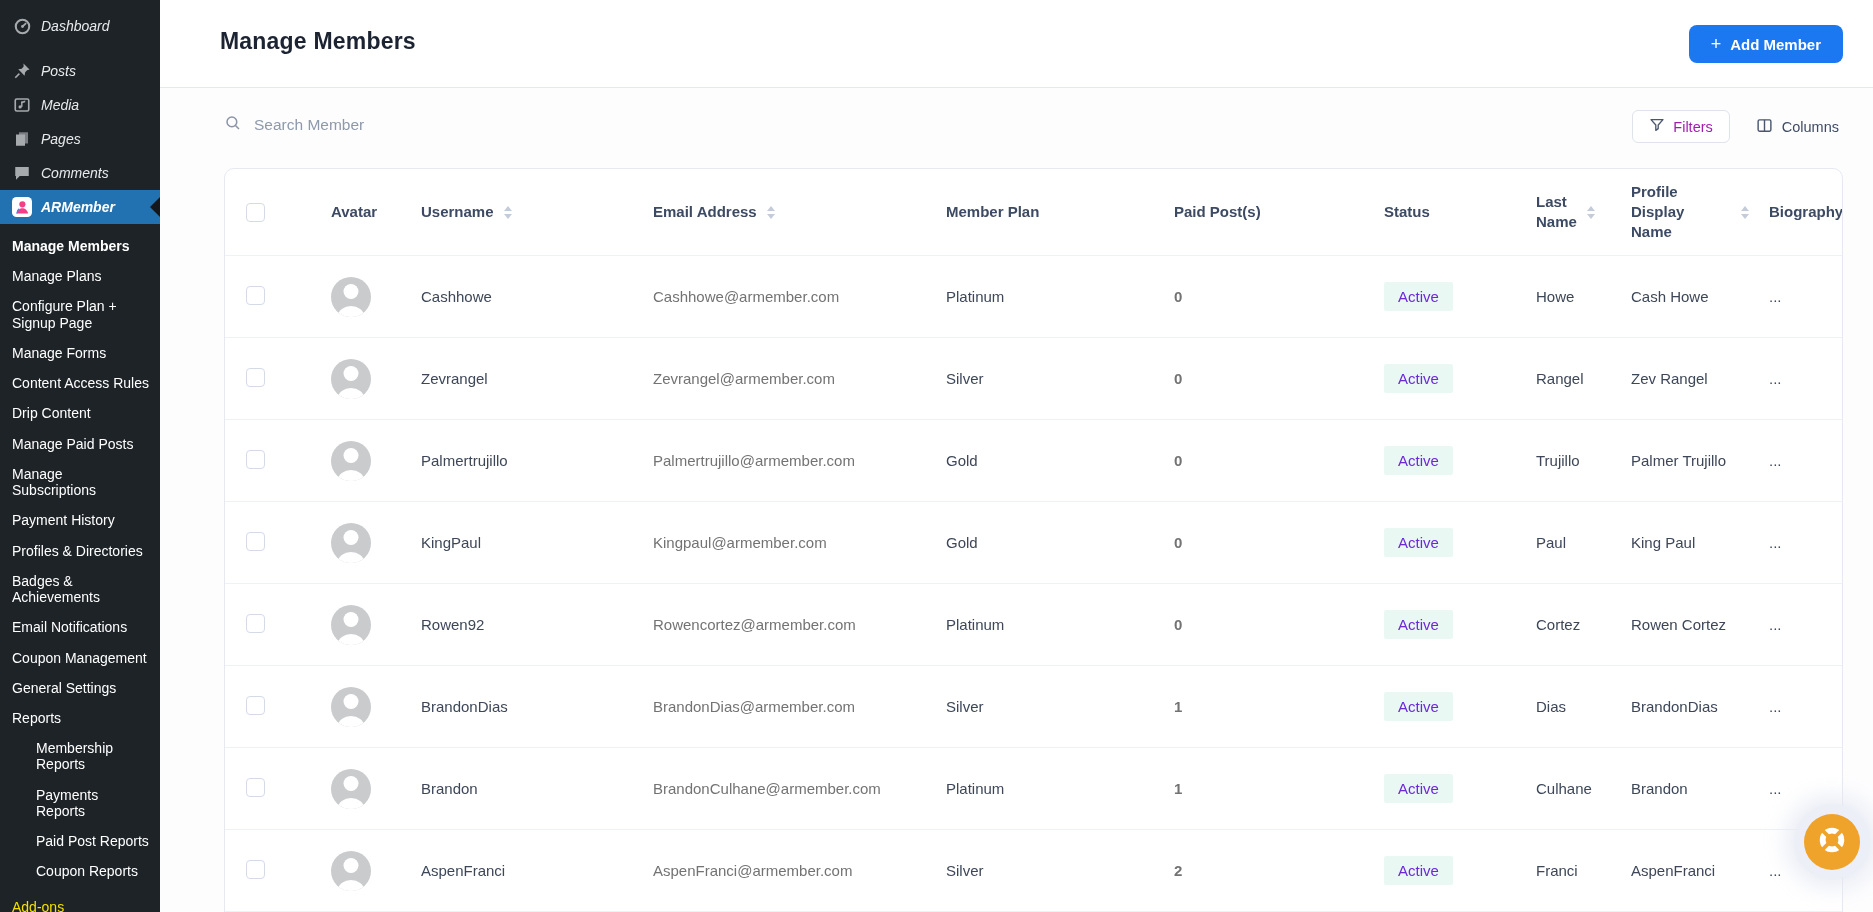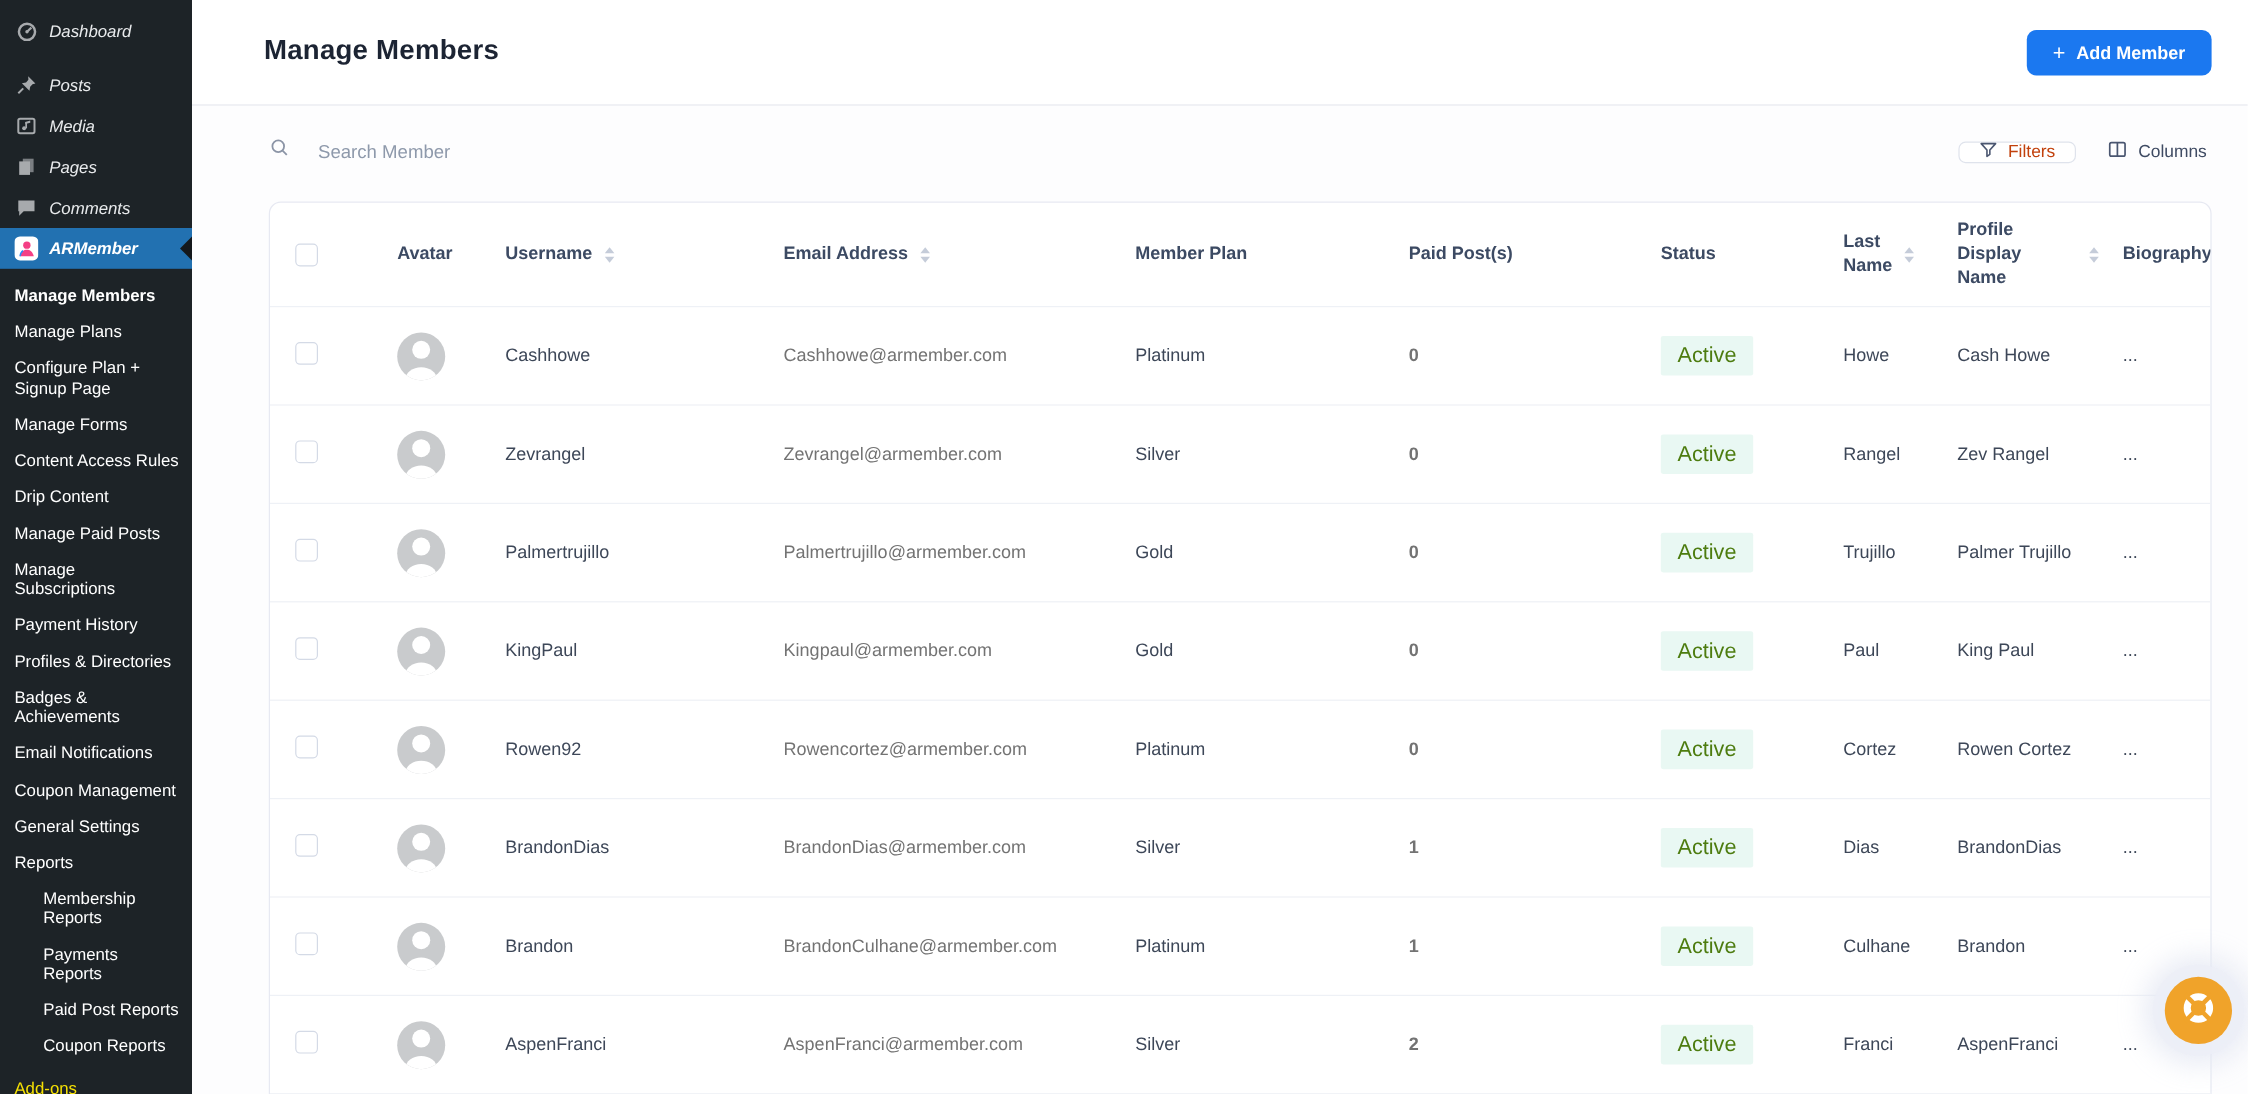--- a/index.html
+++ b/index.html
@@ -30,28 +30,28 @@
   .main { position:absolute; left:160px; top:0; right:0; height:912px; background:#fdfdfe; }
   .topbar { position:relative; height:88px; background:#fff; border-bottom:1px solid #e6e8ef; }
   .page-title { position:absolute; left:60px; top:28px; font-size:23px; font-weight:bold;
                 color:#1c2433; letter-spacing:.2px; }
   .btn-add { position:absolute; right:30px; top:25px; height:38px; padding:0 22px;
              background:#1b78f0; color:#fff; border:none; border-radius:8px;
              font-size:15px; font-weight:bold; font-family:inherit; display:flex; align-items:center; gap:9px; cursor:pointer; }
   .btn-add .plus { font-size:18px; font-weight:normal; }
 
   .toolbar { position:relative; height:80px; }
-  .searchwrap { position:absolute; left:64px; top:26px; display:flex; align-items:flex-end; gap:23px; }
+  .searchwrap { position:absolute; left:64px; top:26px; display:flex; align-items:center; gap:12px; }
   .searchwrap input { border:none; outline:none; background:transparent; font-family:inherit;
                       font-size:15.5px; color:#5b6474; width:320px; }
   .searchwrap input::placeholder { color:#8e99ab; }
   .tool-btns { position:absolute; right:30px; top:22px; display:flex; align-items:center; gap:22px; }
-  .btn-filters { display:flex; align-items:center; gap:8px; height:18px; padding:0 16px;
+  .btn-filters { display:flex; align-items:center; gap:8px; height:33px; padding:0 16px;
                  background:#fff; border:1px solid #dfe3ec; border-radius:6px;
-                 font-size:14.5px; color:#c2410c; font-family:inherit; cursor:pointer; }
+                 font-size:14.5px; color:#a21caf; font-family:inherit; cursor:pointer; }
   .btn-columns { display:flex; align-items:center; gap:9px; height:33px; padding:0 4px;
                  background:transparent; border:none; font-size:14.5px; color:#3f4b63;
                  font-family:inherit; cursor:pointer; }
 
   
   .card { position:absolute; left:64px; top:168px; width:1619px; height:780px;
           background:#fff; border:1px solid #e7e9f2; border-radius:10px; overflow:hidden; }
   .grid-row { display:grid;
       grid-template-columns:86px 90px 232px 293px 228px 210px 152px 95px 138px minmax(0,1fr);
       align-items:center; }
@@ -70,21 +70,21 @@
   .avatar { position:relative; display:block; width:40px; height:40px; border-radius:50%;
             background:#c9cbcd; overflow:hidden; }
   .avatar::before { content:''; position:absolute; left:50%; top:7px; transform:translateX(-50%);
             width:15px; height:15px; border-radius:50%; background:#fff; }
   .avatar::after { content:''; position:absolute; left:50%; bottom:-9px; transform:translateX(-50%);
             width:26px; height:20px; border-radius:50% 50% 0 0; background:#fff; }
   a.email, a.paid { color:#737373; text-decoration:none; cursor:pointer; }
   a.email { font-weight:500; }
   a.paid { font-weight:bold; }
   .badge { display:inline-block; padding:6px 14px; border-radius:2px;
-           background:#e9f8f3; color:#4d7c0f; font-size:18px; }
+           background:#e9f8f3; color:#6d28d9; font-size:15px; }
 
   
   .fab { position:absolute; left:1804px; top:814px; width:56px; height:56px; border-radius:50%;
          background:#f0a32a; display:flex; align-items:center; justify-content:center; cursor:pointer;
          box-shadow:0 0 0 10px rgba(236,238,247,.85), 0 0 22px 18px rgba(228,231,242,.8); z-index:9; }
 </style>
 </head>
 <body>
 
 <div class="sidebar">

